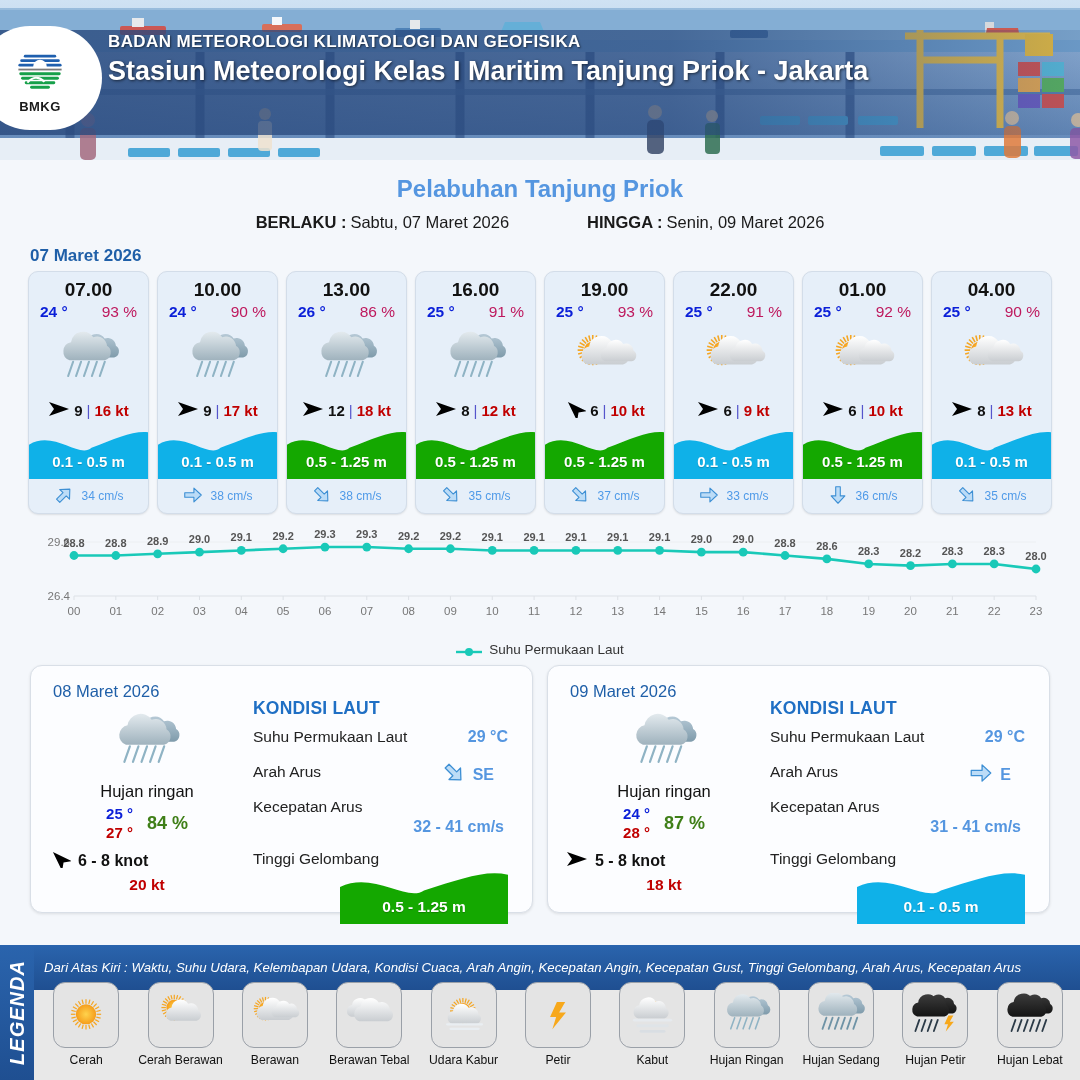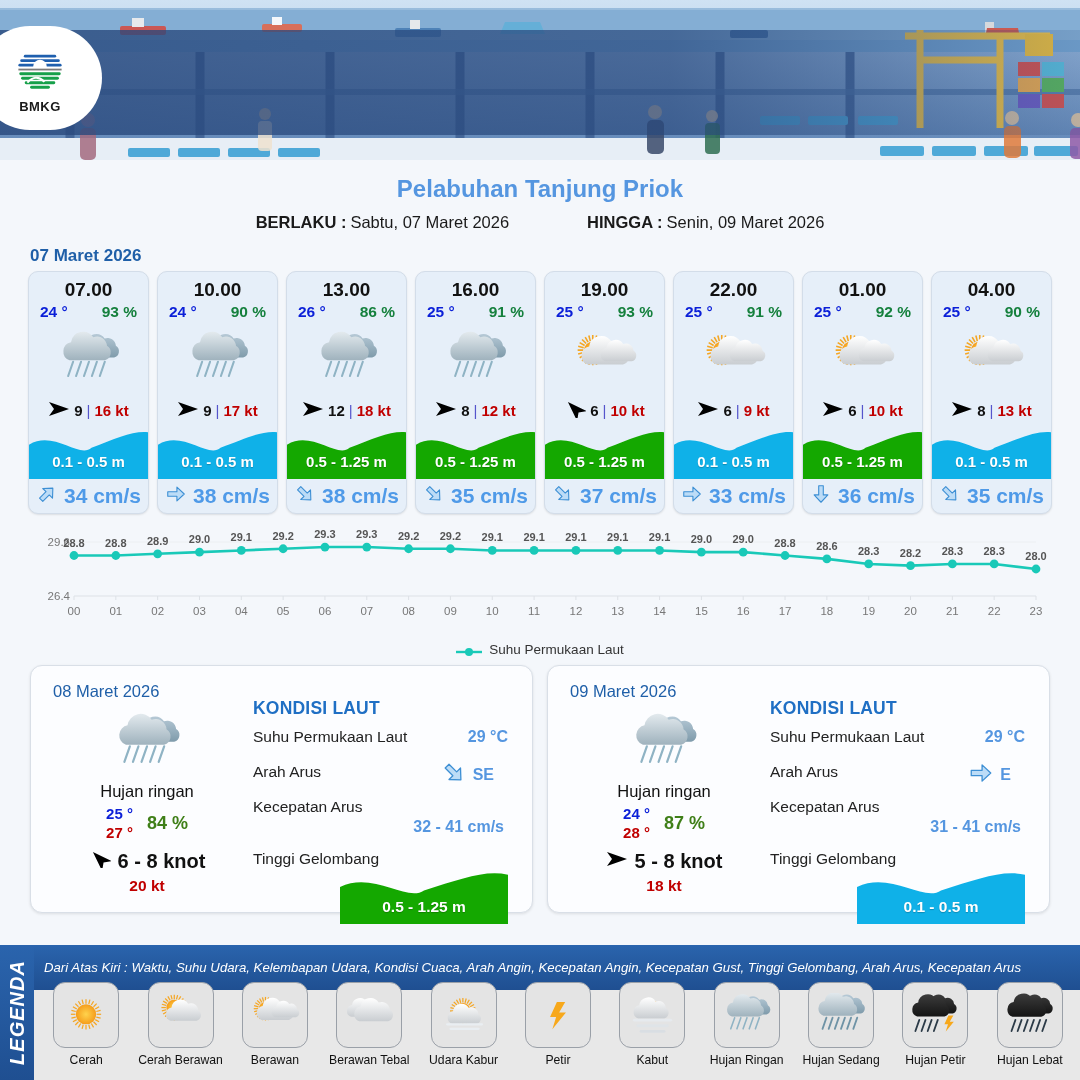--- a/index.html
+++ b/index.html
@@ -71,38 +71,38 @@
   .card {
     width: 127px; background: #e6eff9;
     border: 1px solid #d3dde9; border-radius: 10px;
     overflow: hidden; position: relative;
     box-shadow: 0 1px 2px rgba(0,0,0,.10);
     display: flex; flex-direction: column;
   }
   .c-time { text-align: center; font-size: 19px; font-weight: bold; color: #111; padding: 7px 0 2px; }
   .c-th { display: flex; justify-content: space-between; padding: 0 11px 2px; }
   .c-temp { font-size: 15.5px; font-weight: bold; color: #0b1fd8; }
-  .c-hum  { font-size: 15.5px; font-weight: bold; color: #15803d; }
+  .c-hum  { font-size: 15.5px; font-weight: normal; color: #be185d; }
   .c-icon { height: 72px; display: flex; align-items: center; justify-content: center; }
   .c-wind {
     display: flex; align-items: center; justify-content: center; gap: 4px;
     height: 30px; font-size: 15px; font-weight: bold; color: #111;
   }
   .c-wind .bar { color: #5555cc; font-weight: normal; }
   .c-wind .kt { color: #c00000; }
   .wave-band { position: relative; height: 52px; margin-top: 2px; }
   .wave-band svg { position: absolute; left: 0; top: 0; display: block; }
   .wave-txt {
     position: absolute; left: 0; right: 0; bottom: 9px; text-align: center;
     font-size: 15px; font-weight: bold; color: #fff;
     text-shadow: 0 1px 1px rgba(0,0,0,.22);
   }
   .c-cur {
     display: flex; align-items: center; justify-content: center; gap: 6px;
-    height: 34px; font-size: 21px; font-weight: bold; color: #4f9ae8;
+    height: 34px; font-size: 12px; font-weight: normal; color: #4f9ae8;
   }
 
   
   .chart-wrap { margin: 10px 24px 0; position: relative; height: 116px; }
   .chart-svg { display: block; }
   .chart-legend {
     display: flex; align-items: center; justify-content: center; gap: 7px;
     font-size: 13.5px; color: #333; margin-top: 2px;
   }
   .legend-dash { width: 26px; height: 10px; position: relative; }
@@ -116,21 +116,21 @@
   }
   .d-date { position: absolute; left: 22px; top: 16px; font-size: 16.5px; font-weight: normal; color: #1f5fa8; }
   .d-left { position: absolute; left: 18px; top: 44px; width: 196px; text-align: center; }
   .d-icon { height: 66px; display: flex; align-items: center; justify-content: center; }
   .d-cond { font-size: 16.5px; color: #111; margin-top: 6px; }
   .d-temps { display: flex; align-items: center; justify-content: center; gap: 14px; margin-top: 4px; }
   .d-tcol { text-align: left; }
   .d-tmin { font-size: 15px; font-weight: bold; color: #0b1fd8; }
   .d-tmax { font-size: 15px; font-weight: bold; color: #c00000; margin-top: 2px; }
   .d-hum  { font-size: 18px; font-weight: bold; color: #3f7f18; }
-  .d-wind { display: flex; align-items: center; justify-content: center; gap: 7px; margin-top: 9px; font-size: 20px; font-weight: bold; color: #111; }
+  .d-wind { display: flex; align-items: center; gap: 7px; margin-top: 9px; font-size: 16px; font-weight: bold; color: #111; }
   .d-gust { font-size: 15.5px; font-weight: bold; color: #c00000; margin-top: 4px; }
   .d-right { position: absolute; left: 222px; top: 32px; right: 14px; }
   .d-title { font-size: 17.5px; font-weight: bold; color: #1f6fc4; letter-spacing: .2px; }
   .d-kv { position: relative; margin-top: 9px; height: 26px; }
   .d-k { font-size: 15.5px; color: #222; }
   .d-v { position: absolute; right: 10px; top: 0; font-size: 16px; font-weight: bold; color: #5596e0; }
   .d-v.arrow-v { display: flex; align-items: center; gap: 6px; right: 24px; top: -3px; }
   .d-speed { position: absolute; right: 14px; top: 20px; font-size: 16px; font-weight: bold; color: #5596e0; }
   .d-wave { position: absolute; right: 10px; bottom: -48px; width: 168px; height: 56px; }
   .d-wave .wave-txt { bottom: 8px; font-size: 15.5px; }
@@ -281,20 +281,22 @@
         <rect x="9" y="37.5" width="42" height="3.2" rx="1.6"></rect>
         <rect x="13" y="42.5" width="34" height="3.2" rx="1.6"></rect>
         <rect x="19" y="47.5" width="22" height="3.2" rx="1.6"></rect>
       </g>
       <path d="M16 44c6-7 13-7 19-1" stroke="#fff" stroke-width="2.4" fill="none"></path>
     </svg>
     <div class="logo-txt">BMKG</div>
   </div>
 
   <div class="hdr-text">
+    <div class="hdr-l1">BADAN METEOROLOGI KLIMATOLOGI DAN GEOFISIKA</div>
+    <div class="hdr-l2">Stasiun Meteorologi Kelas I Maritim Tanjung Priok - Jakarta</div>
   </div>
 </div>
 
 <div class="title-wrap">
   <div class="title-sub">Pelabuhan Tanjung Priok</div>
   <div class="valid-row">
     <div>
       <b>BERLAKU :</b><span>Sabtu, 07 Maret 2026</span>
     </div>
     <div>

